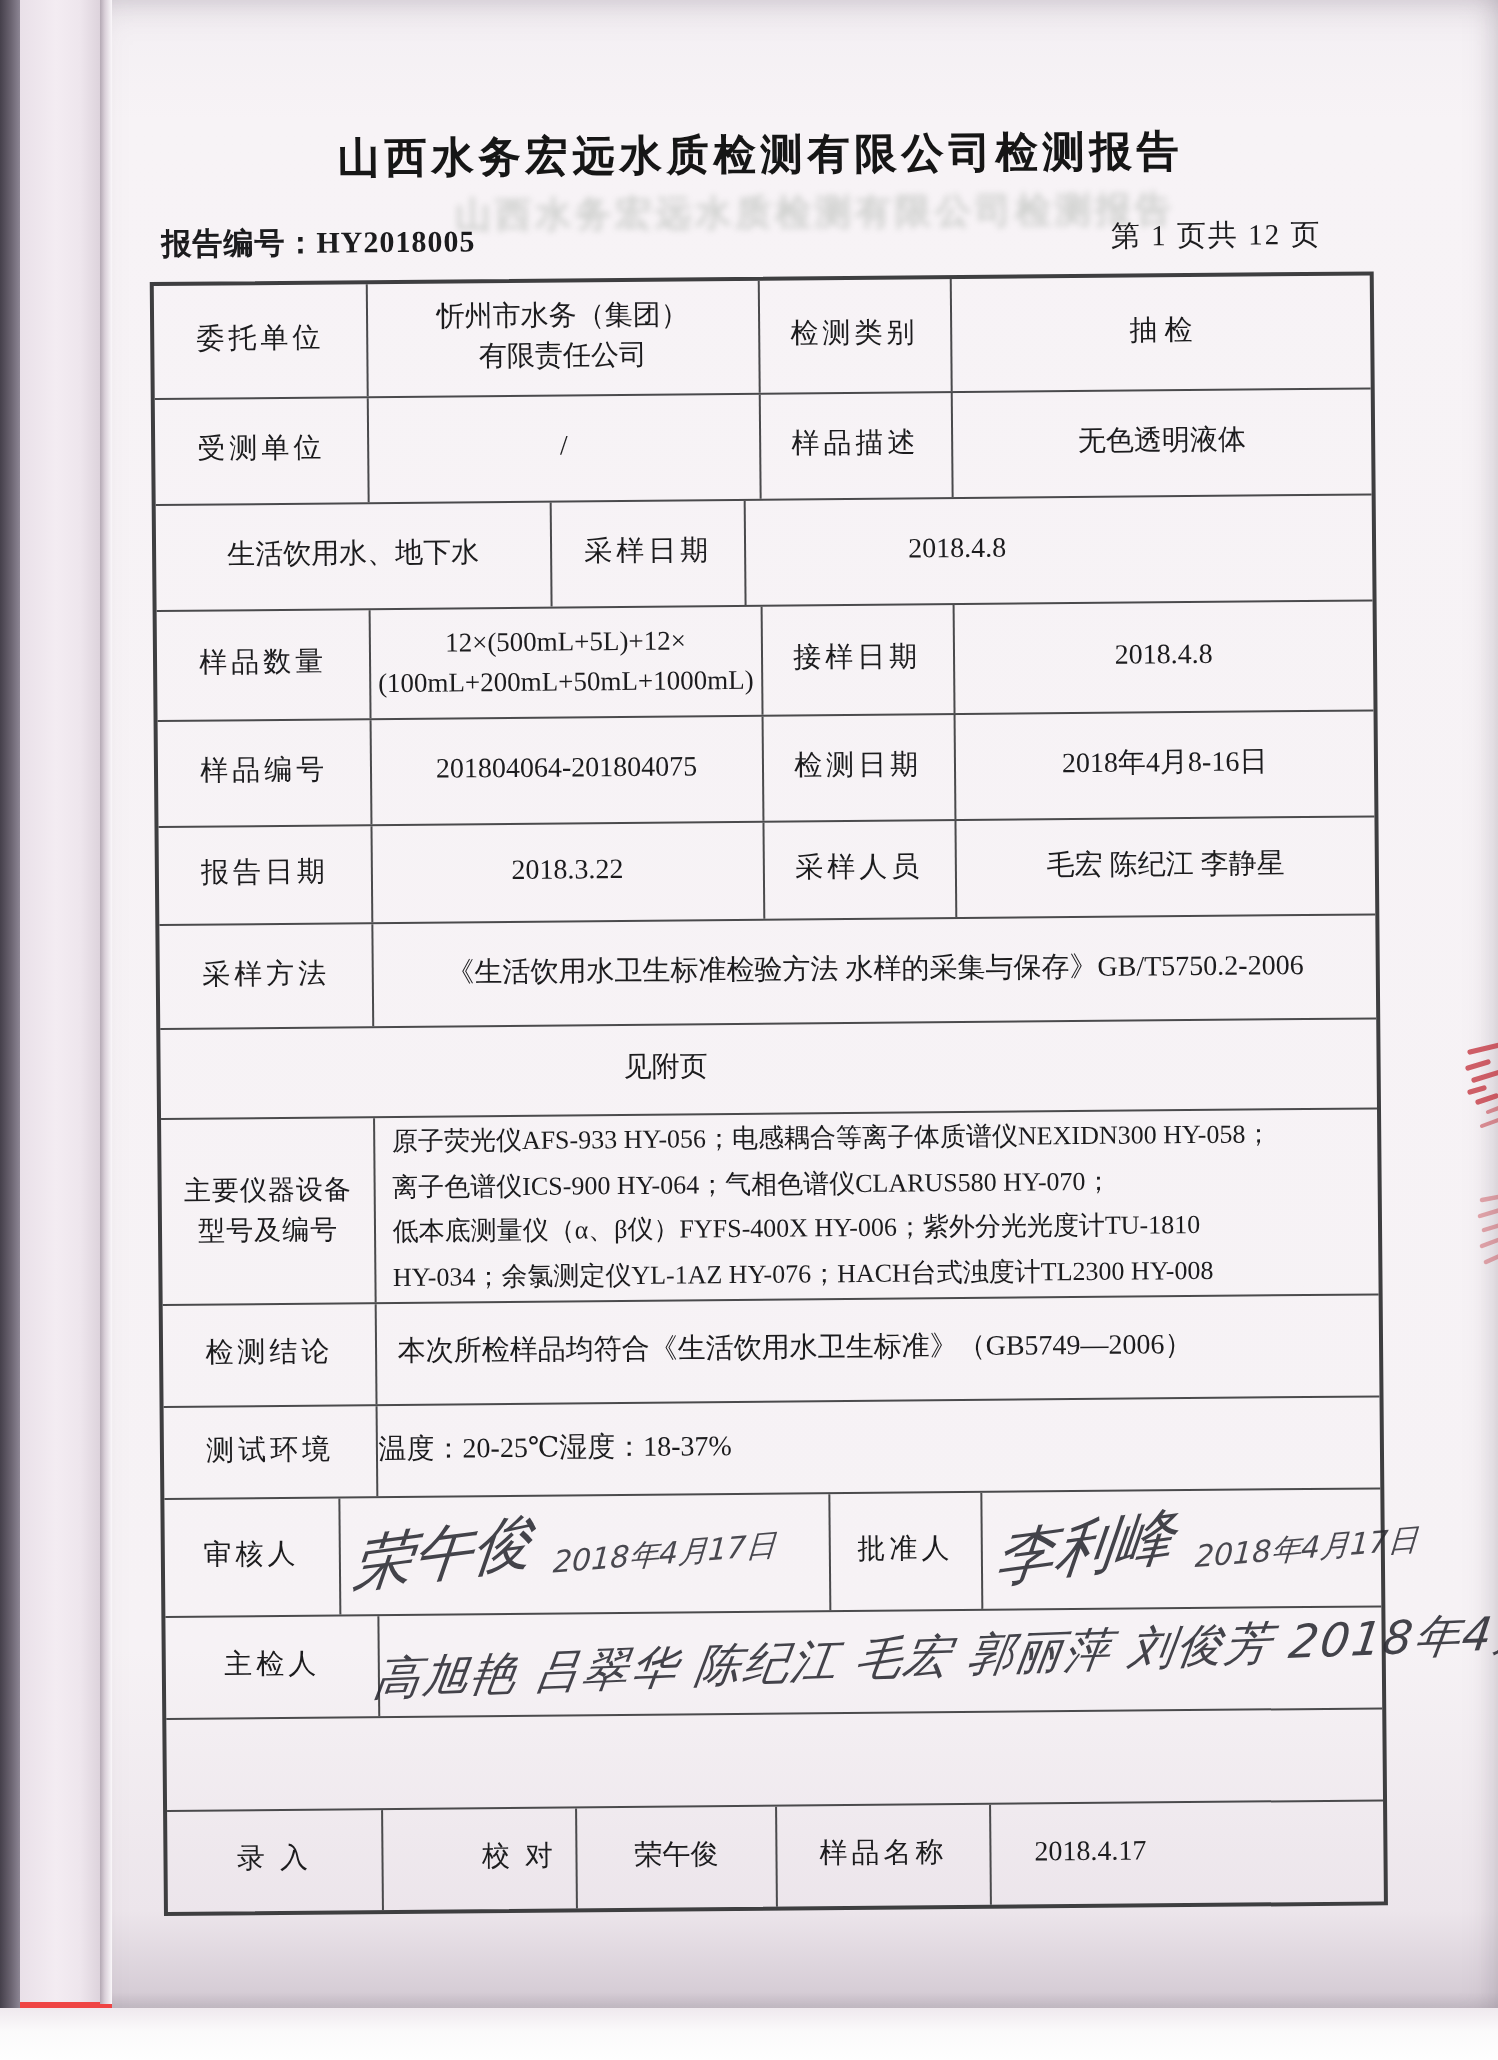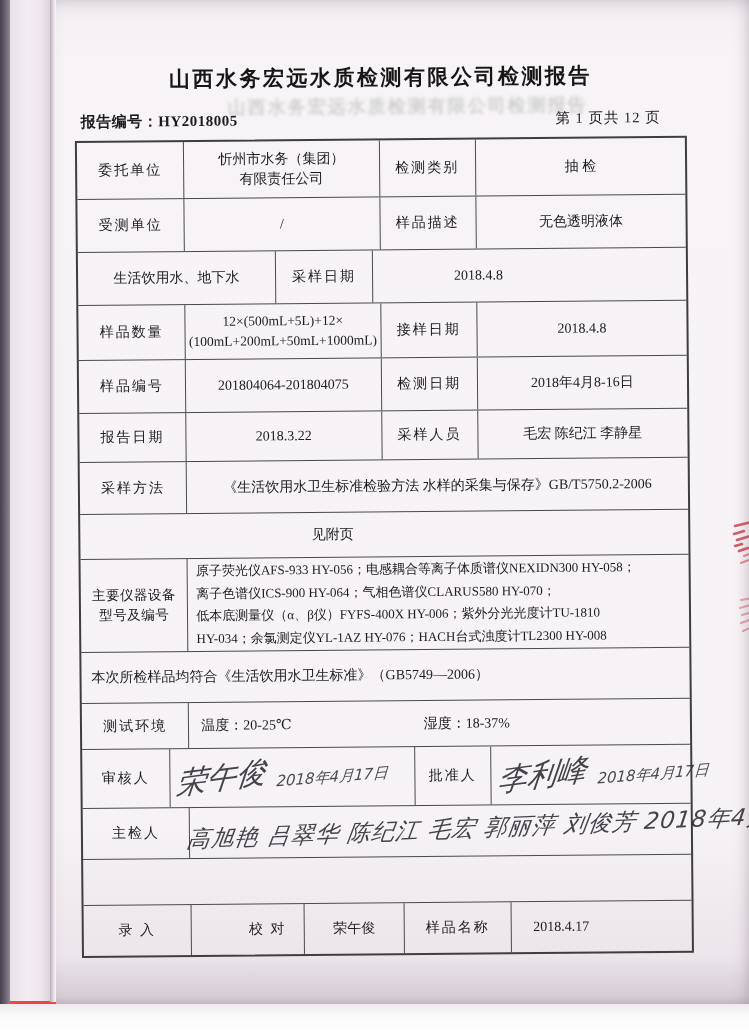--- a/index.html
+++ b/index.html
@@ -46,23 +46,23 @@
   .lab{letter-spacing:2px;}
   .left-al{align-items:flex-start;text-align:left;}
   .w-l{width:107px;} .w-v{width:197px;} .w-l2{width:97px;} .w-v2{width:212px;}
   .w-wide{width:505px;}
   .h1{height:56px;} .h2{height:53px;} .h3{height:53px;} .h4{height:55px;}
   .h5{height:53px;} .h6{height:49px;} .h7{height:52px;} .h8{height:45px;}
   .h9{height:93px;} .h10{height:51px;} .h11{height:46px;} .h12{height:59px;}
   .h13{height:51px;} .h14{height:46px;} .h15{height:51px;}
   .instr{font-size:13px;line-height:22.5px;padding:2px 6px 2px 8px;white-space:nowrap;}
   .env{flex-direction:row;justify-content:flex-start;}
-  .env .v1{margin-left:12px;} .env .v2{margin-left:132px;}
+  .env .v1{} .env .v2{}
   .r12-v{width:211px;} .r12-l2{width:94px;margin-left:34px;} .r12-v2{width:200px;}
-  .r15-c2{width:97px;} .r15-c3{width:113px;padding-left:40px;} .r15-c4{width:100px;} .r15-c5{width:107px;} .r15-c6{width:100px;}
+  .r15-c2{width:97px;} .r15-c3{width:97px;padding-left:40px;} .r15-c4{width:100px;} .r15-c5{width:107px;} .r15-c6{width:100px;}
 
   
   .hand{font-family:"DejaVu Sans","Liberation Sans",sans-serif;font-style:italic;
     color:#2b2b33;white-space:nowrap;}
   .sig-cell{flex-direction:row;justify-content:flex-start;overflow:visible;}
   .sig-big{font-size:30px;transform:rotate(-7deg) skewX(-14deg);margin-left:6px;opacity:.88;}
   .sig-date{font-size:15px;transform:rotate(-4deg) skewX(-8deg);margin-left:10px;opacity:.85;}
   .sig-overlay{position:absolute;left:104px;top:672px;width:650px;font-size:23px;
     letter-spacing:1px;transform:rotate(-1.8deg) skewX(-10deg);opacity:.88;z-index:5;}
 
@@ -155,20 +155,21 @@
           </div>
           <div class="cell w-wide left-al instr">
             <span>原子荧光仪AFS-933  HY-056；电感耦合等离子体质谱仪NEXIDN300  HY-058；</span>
             <span>离子色谱仪ICS-900  HY-064；气相色谱仪CLARUS580  HY-070；</span>
             <span>低本底测量仪（α、β仪）FYFS-400X  HY-006；紫外分光光度计TU-1810</span>
             <span>HY-034；余氯测定仪YL-1AZ  HY-076；HACH台式浊度计TL2300  HY-008</span>
           </div>
         </div>
 
         <div class="t-row h10">
+          <div class="cell w-l lab">检测结论</div>
           <div class="cell w-wide left-al" style="justify-content:center;padding-left:10px;">本次所检样品均符合《生活饮用水卫生标准》（GB5749—2006）</div>
         </div>
 
         <div class="t-row h11">
           <div class="cell w-l lab">测试环境</div>
           <div class="cell w-wide env">
             <span class="v1">温度：20-25℃</span>
             <span class="v2">湿度：18-37%</span>
           </div>
         </div>

